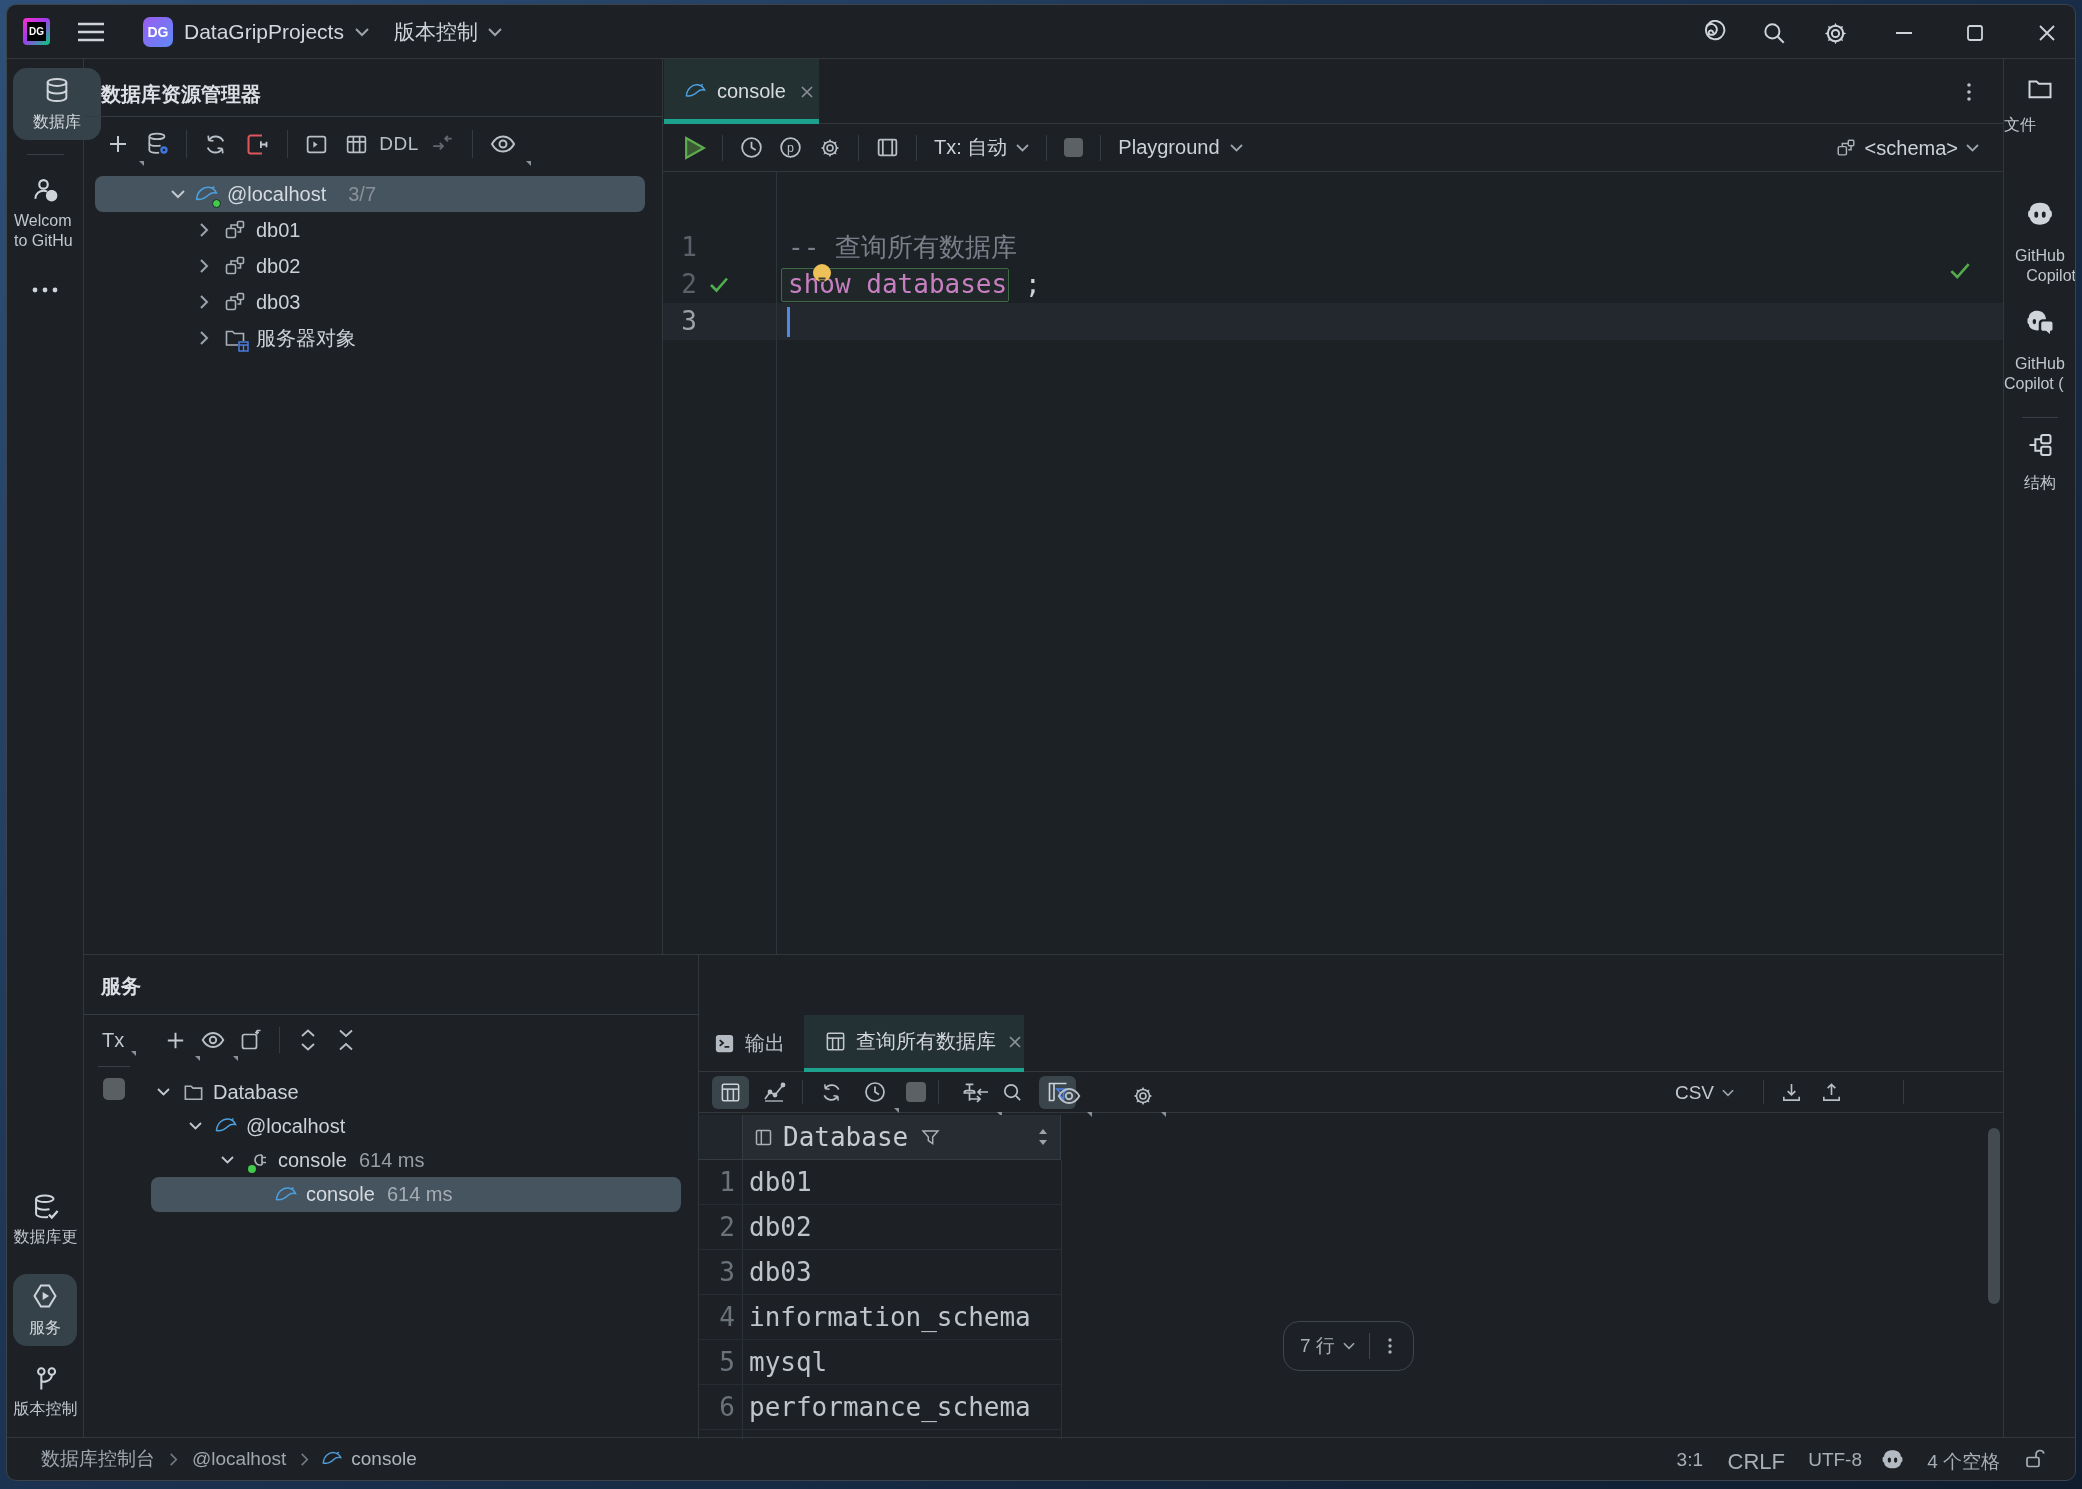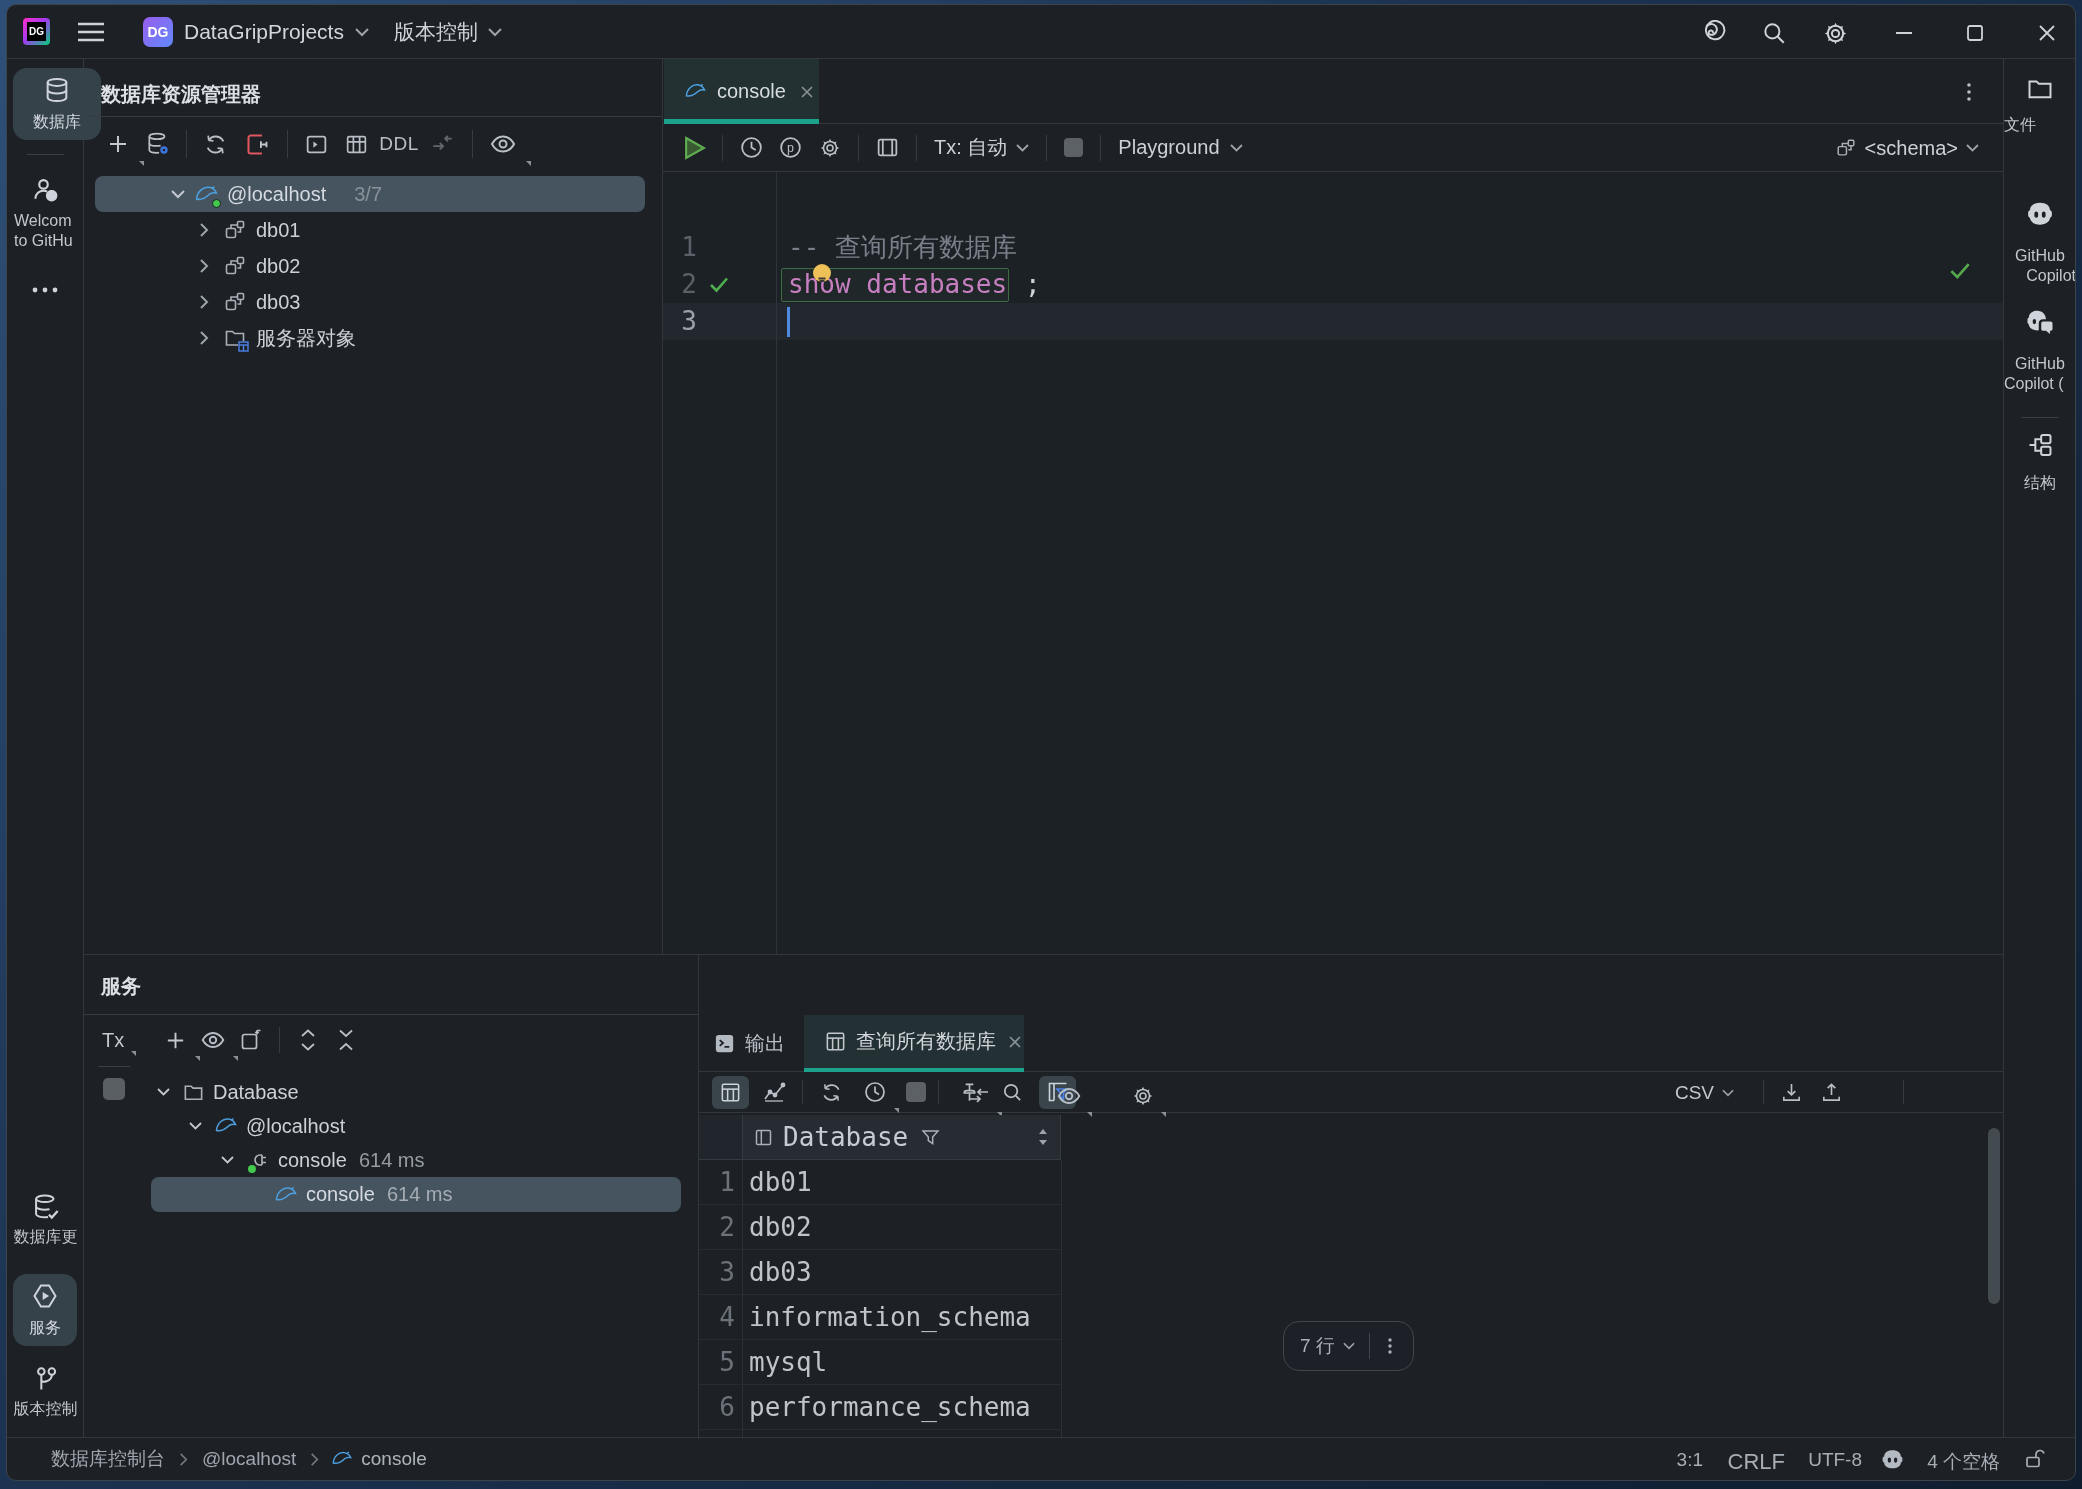--- a/index.html
+++ b/index.html
@@ -226,21 +226,21 @@
             <path d="M1 1 L7 7 L13 1" stroke="#c3c8cf" stroke-width="2" fill="none"></path>
           </svg>
       <span class="ic" style="margin-left:9px;position:relative">
         <svg width="25" height="25" viewBox="0 0 24 24" fill="none" stroke="#4da0e0" stroke-width="1.5">
               <path d="M2.5 16.5 C3 9 9 4.5 14 5 C18 5.4 20.5 8 21.5 10.5 C19 10 16 10.5 14.2 12.2 C12 14.3 8 17.5 2.5 16.5 Z"></path>
               <path d="M17.5 6 L19.5 4.5"></path>
             </svg>
         <span style="position:absolute;right:-2px;bottom:-1px;width:9px;height:9px;border-radius:50%;background:#43c94c;border:1.5px solid #1d2126"></span>
       </span>
       <span class="t20" style="margin-left:8px;color:#d6dae0">@localhost</span>
-      <span class="t20 gray" style="margin-left:28px">3/7</span>
+      <span class="t20 gray" style="margin-left:22px">3/7</span>
     </div>
     <div class="abs flex" style="left:0;top:153px;width:579px;height:36px">
       <svg style="margin-left:116px" width="9" height="14" viewBox="0 0 9 14">
             <path d="M1 1 L7 7 L1 13" stroke="#9da3ab" stroke-width="2" fill="none"></path>
           </svg>
       <span class="ic" style="margin-left:14px">
         <svg width="24" height="24" viewBox="0 0 24 24" fill="none" stroke="#aab0b8" stroke-width="1.6">
               <rect x="3.5" y="10.5" width="9" height="9" rx="1.5"></rect>
               <rect x="14.5" y="3.5" width="6" height="6" rx="1"></rect>
               <path d="M8 10.5 V7 H14.5 M14.5 14 H17.5 V9.5"></path>
@@ -744,21 +744,21 @@
               <rect x="13" y="3.5" width="8" height="7" rx="1.5"></rect>
               <rect x="13" y="13.5" width="8" height="7" rx="1.5"></rect>
               <path d="M13 7 H8 V17 H13 M8 12 H3"></path>
             </svg>
       </div>
       <div class="abs t16" style="left:0;right:0;top:42px;text-align:center">结构</div>
     </div>
   </div>
 
   <div class="abs flex" style="left:0;right:0;bottom:0;height:43px;border-top:1px solid #32373c">
-    <span style="margin-left:44px;font-size:19px;color:#a0a6ae">数据库控制台</span>
+    <span style="margin-left:34px;font-size:19px;color:#a0a6ae">数据库控制台</span>
     <svg style="margin-left:14px" width="9" height="13" viewBox="0 0 9 14">
           <path d="M1.5 1 L7.5 7 L1.5 13" stroke="#757b83" stroke-width="1.7" fill="none"></path>
         </svg>
     <span style="margin-left:14px;font-size:19px;color:#a0a6ae">@localhost</span>
     <svg style="margin-left:14px" width="9" height="13" viewBox="0 0 9 14">
           <path d="M1.5 1 L7.5 7 L1.5 13" stroke="#757b83" stroke-width="1.7" fill="none"></path>
         </svg>
     <span class="ic" style="margin-left:12px">
       <svg width="22" height="22" viewBox="0 0 24 24" fill="none" stroke="#4da0e0" stroke-width="1.5">
             <path d="M2.5 16.5 C3 9 9 4.5 14 5 C18 5.4 20.5 8 21.5 10.5 C19 10 16 10.5 14.2 12.2 C12 14.3 8 17.5 2.5 16.5 Z"></path>

